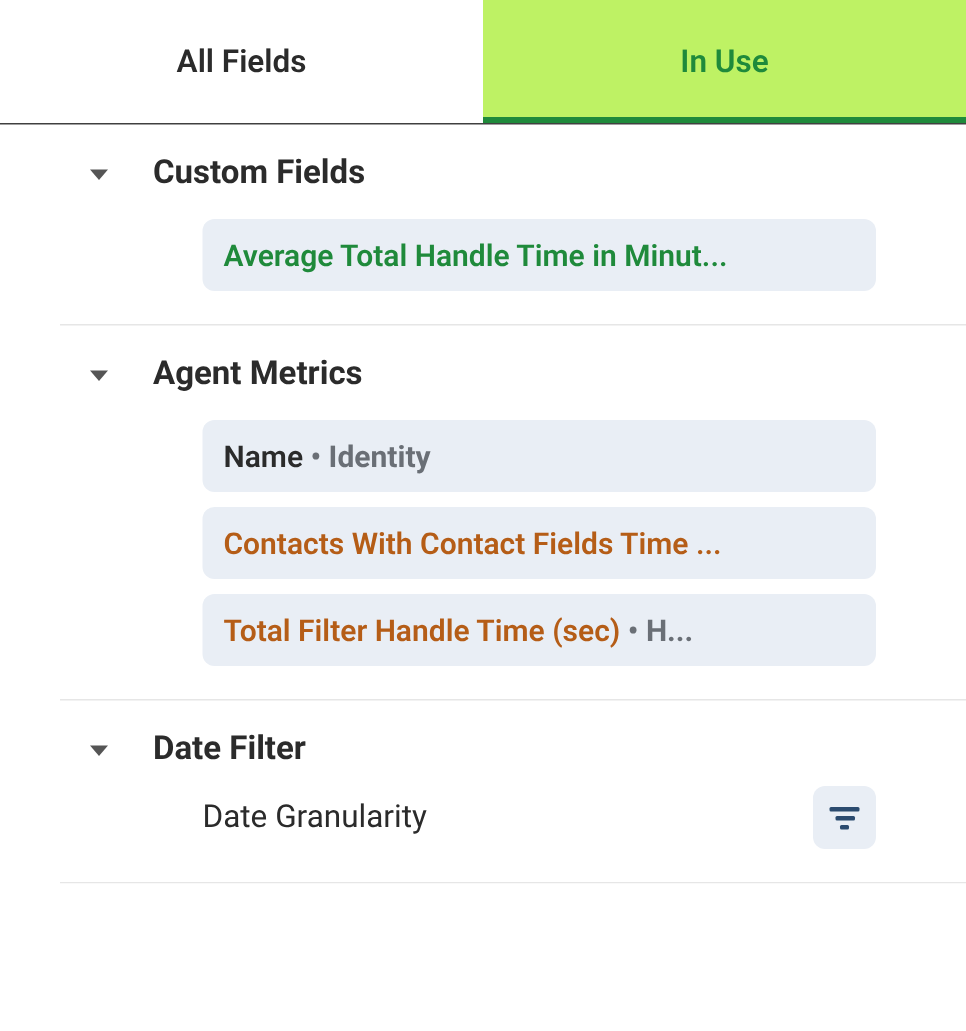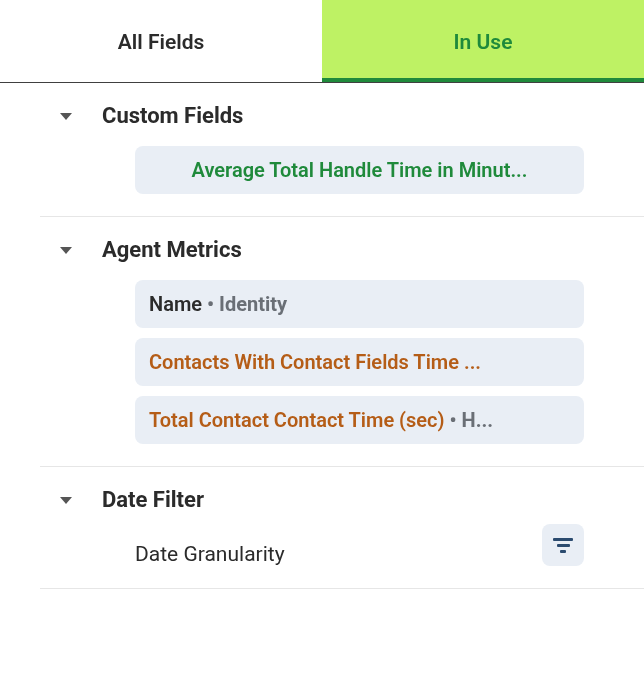--- a/index.html
+++ b/index.html
@@ -73,30 +73,30 @@
     padding: 12px 14px;
     font-size: 20px;
     font-weight: 600;
     color: #2b2b2b;
     margin-bottom: 10px;
     white-space: nowrap;
     overflow: hidden;
     text-overflow: ellipsis;
     cursor: pointer;
   }
-  .pill.green { color: #1f8a3b; text-align: center; }
+  .pill.green { color: #1f8a3b; }
   .pill .primary { color: #2b2b2b; }
   .pill .primary.orange { color: #b55d17; }
   .pill .sep { color: #6a6f76; font-weight: 600; }
   .pill .secondary { color: #6a6f76; font-weight: 700; }
   .pill:last-child { margin-bottom: 0; }
 
   .filter-row {
     display: flex;
-    align-items: flex-end;
+    align-items: center;
     justify-content: space-between;
     margin-bottom: 12px;
   }
   .filter-row:last-child { margin-bottom: 0; }
   .filter-label {
     font-size: 21px;
     font-weight: 400;
     color: #2b2b2b;
   }
   .filter-btn {
@@ -146,21 +146,21 @@
   <div class="section-body">
     <div class="pill">
       <span class="primary">Name</span>
       <span class="sep"> • </span>
       <span class="secondary">Identity</span>
     </div>
     <div class="pill">
       <span class="primary orange">Contacts With Contact Fields Time ...</span>
     </div>
     <div class="pill">
-      <span class="primary orange">Total Contact Contact Time (sec)</span>
+      <span class="primary orange">Total Filter Handle Time (sec)</span>
       <span class="sep"> • </span>
       <span class="secondary">H...</span>
     </div>
   </div>
 </div>
 
 <div class="section">
   <div class="section-header">
     <div class="caret"></div>
     <div class="section-title">Date Filter</div>

